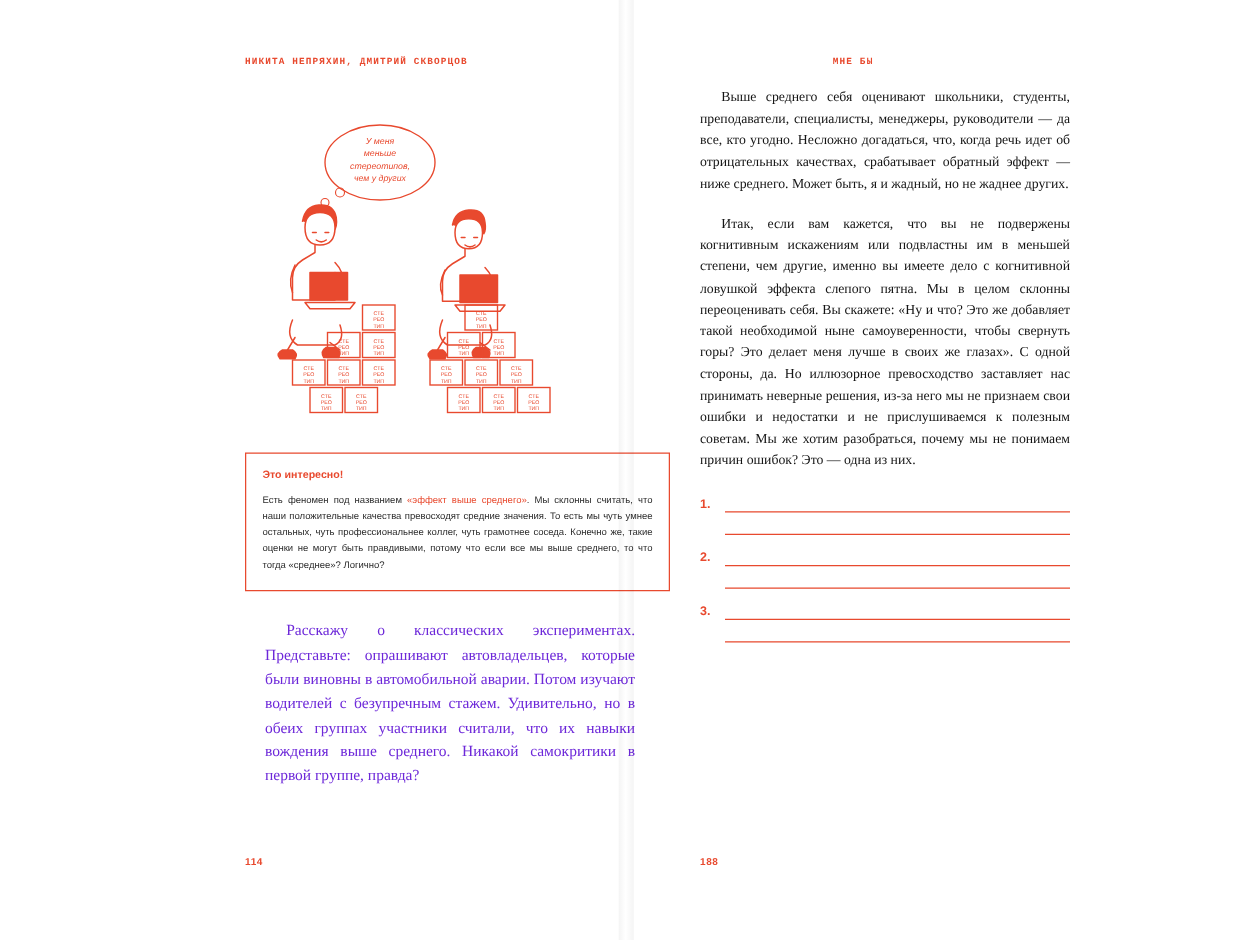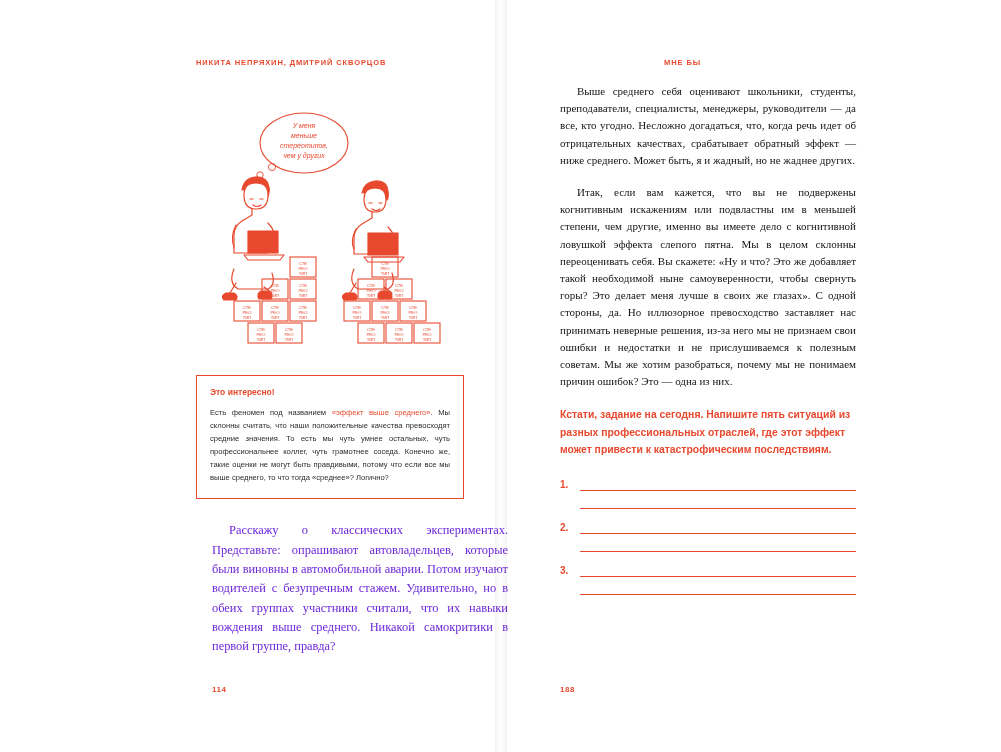--- a/index.html
+++ b/index.html
@@ -38,46 +38,46 @@
   .gutter-shadow {
     position: absolute;
     left: 495px;
     top: 0;
     width: 12px;
     height: 752px;
     background: linear-gradient(to right, rgba(0,0,0,0.045), rgba(0,0,0,0.0) 45%, rgba(0,0,0,0.045));
     pointer-events: none;
   }
   .running-head {
-    font-family: Liberation Sans, sans-serif;
+    font-family: Liberation Mono, monospace;
     font-size: 7.5px;
     letter-spacing: 0.9px;
     color: #e8492e;
     font-weight: bold;
     text-transform: uppercase;
-    margin: 12px 0 16px 0;
+    margin: 0 0 16px 0;
   }
   .rh-left { text-align: left; }
   .rh-right { text-align: center; }
 
   
   .illo {
     width: 248px;
     height: 268px;
     margin: 2px 0 0 10px;
     position: relative;
   }
   .illo svg { display: block; }
 
   
   .callout {
     border: 1.6px solid #e8492e;
     padding: 11px 13px 14px 13px;
     margin: 24px 0 17px 0;
-    width: 268px;
+    width: 340px;
     box-sizing: border-box;
   }
   .callout-title {
     font-family: "Liberation Sans", sans-serif;
     font-weight: bold;
     font-size: 8.5px;
     color: #e8492e;
     margin: 0 0 9px 0;
   }
   .callout-body {
@@ -165,21 +165,21 @@
   
   .folio {
     position: absolute;
     bottom: 58px;
     font-family: "Liberation Sans", sans-serif;
     font-size: 8px;
     font-weight: bold;
     color: #e8492e;
     letter-spacing: 0.5px;
   }
-  .folio-left { left: 212px; }
+  .folio-left { left: 196px; }
   .folio-right { left: 60px; }
 </style>
 </head>
 <body>
 
 <div class="spread">
 
   <div class="page page-left">
 
     <div class="running-head rh-left">НИКИТА НЕПРЯХИН, ДМИТРИЙ СКВОРЦОВ</div>
@@ -280,21 +280,20 @@
   </div>
 
   <div class="page page-right">
 
     <div class="running-head rh-right">МНЕ БЫ</div>
 
     <div class="right-col">
       <p class="right-body-par">Выше среднего себя оценивают школьники, студенты, преподаватели, специалисты, менеджеры, руководители — да все, кто угодно. Несложно догадаться, что, когда речь идет об отрицательных качествах, срабатывает обратный эффект — ниже среднего. Может быть, я и жадный, но не жаднее других.</p>
       <p class="right-body-par">Итак, если вам кажется, что вы не подвержены когнитивным искажениям или подвластны им в меньшей степени, чем другие, именно вы имеете дело с когнитивной ловушкой эффекта слепого пятна. Мы в целом склонны переоценивать себя. Вы скажете: «Ну и что? Это же добавляет такой необходимой ныне самоуверенности, чтобы свернуть горы? Это делает меня лучше в своих же глазах». С одной стороны, да. Но иллюзорное превосходство заставляет нас принимать неверные решения, из-за него мы не признаем свои ошибки и недостатки и не прислушиваемся к полезным советам. Мы же хотим разобраться, почему мы не понимаем причин ошибок? Это — одна из них.</p>
 
-      <p class="task-par">Кстати, задание на сегодня. Напишите пять ситуаций из разных профессиональных отраслей, где этот эффект может привести к катастрофическим последствиям.</p>
 
       <div class="answers">
 
         <div class="answer-item">
           <div class="answer-row">
             <span class="answer-num">1.</span>
             <span class="rule"></span>
           </div>
           <div class="rule rule-second"></div>
         </div>

